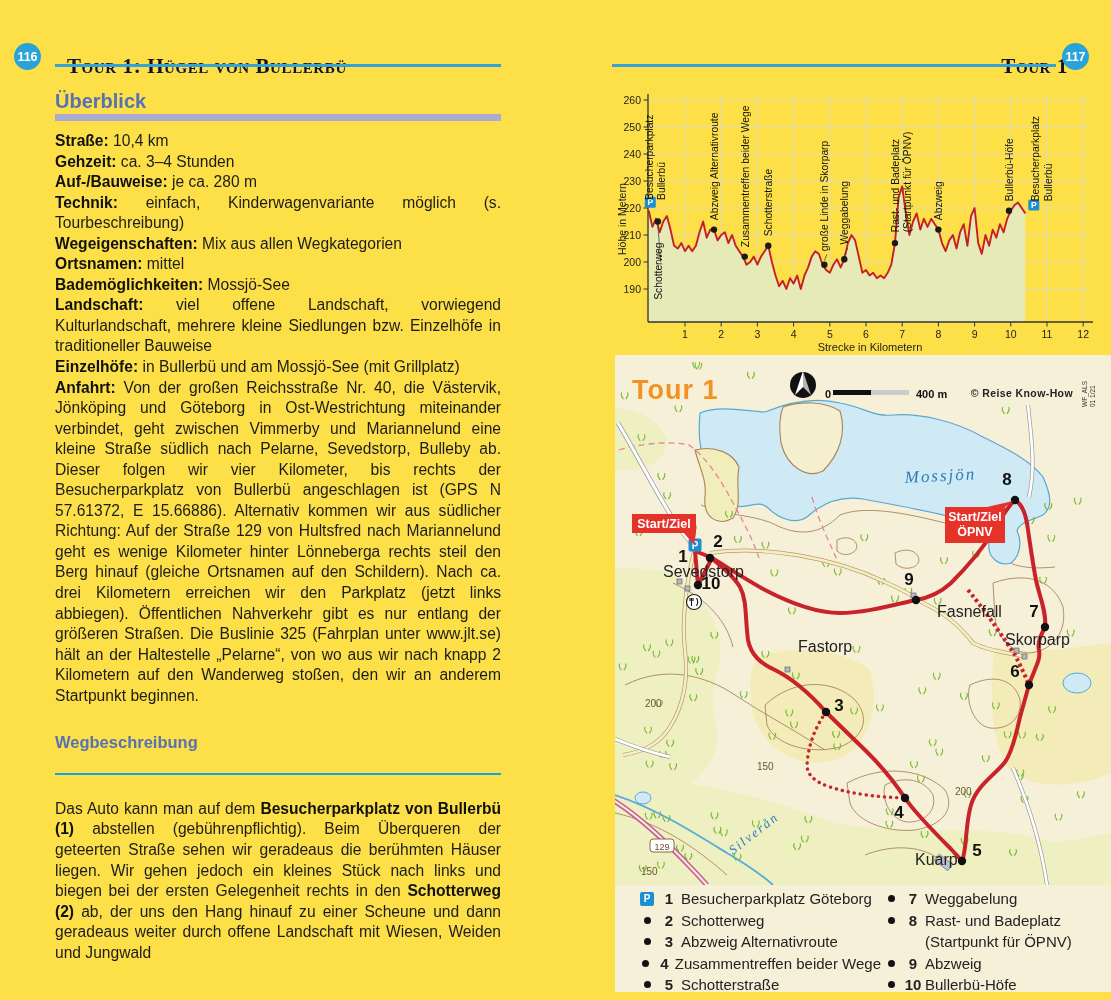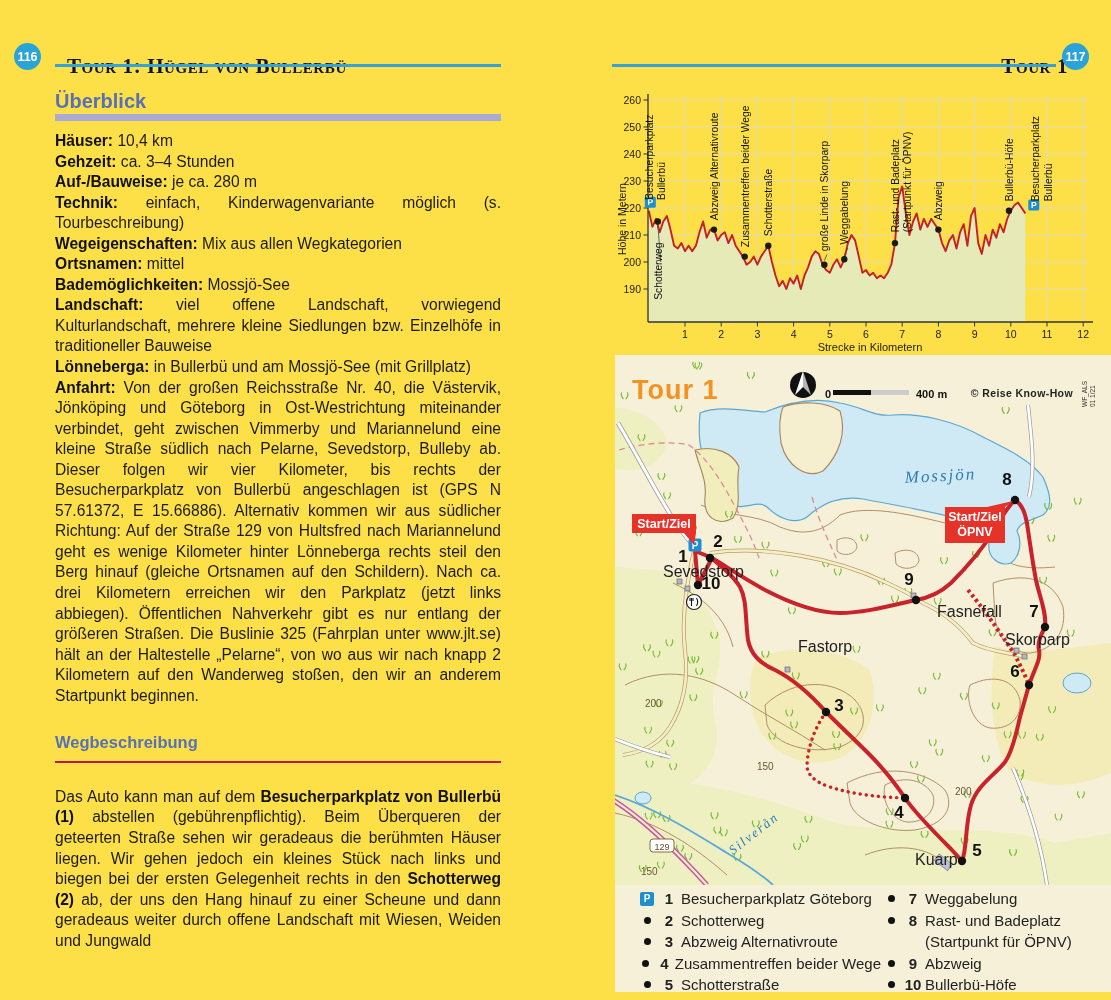--- a/index.html
+++ b/index.html
@@ -9,21 +9,21 @@
             color:#fff;font-weight:bold;font-size:12.5px;display:flex;align-items:center;justify-content:center;}
   .pg-title{position:absolute;font-family:"Liberation Serif",serif;font-variant:small-caps;
             font-size:21px;font-weight:700;color:#141428;letter-spacing:.6px;margin:12px;white-space:nowrap;}
   .pg-rule{position:absolute;height:3px;background:#36a3d8;}
   .sec-heading{position:absolute;margin:0;font-size:20px;font-weight:bold;color:#5671b5;}
   .sec-bar{position:absolute;height:7px;background:#a9abd6;}
   .textcol{position:absolute;left:55px;top:131px;width:446px;font-size:15.6px;line-height:20.55px;text-align:justify;}
   .textcol p{margin:0;}
   .ov b,.body-par b{font-weight:bold;color:#111;}
   .sub-heading{margin:26px 0 15px 0;font-size:16.5px;font-weight:bold;color:#5671b5;
-               border-bottom:2px solid #be185d;padding-bottom:8px;}
+               border-bottom:2px solid #0ea5e9;padding-bottom:20px;}
   .body-par{margin-top:24px !important;}
   #chart{position:absolute;left:615px;top:85px;width:496px;height:272px;}
   #map-block{position:absolute;left:615px;top:355px;width:496px;height:637px;background:#f7f0d8;}
   #legend{position:absolute;left:0;top:533px;width:496px;display:flex;font-size:15px;color:#222;}
   .lg-col{display:flex;flex-direction:column;}
   .lg-col.l{width:244px;margin-left:22px;}
   .lg-col.r{width:220px;}
   .lg-row{display:flex;align-items:center;height:21.5px;}
   .lg-ic{width:20px;display:flex;justify-content:center;align-items:center;}
   .lg-dot{width:7px;height:7px;border-radius:50%;background:#111;}
@@ -40,29 +40,29 @@
 
   <div class="pg-badge" style="left:14px;top:43px;">116</div>
   <h1 class="pg-title" style="left:55px;top:42px;">Tour 1: Hügel von Bullerbü</h1>
   <div class="pg-rule" style="left:55px;top:64px;width:446px;"></div>
 
   <h2 class="sec-heading" style="left:55px;top:90px;">Überblick</h2>
   <div class="sec-bar" style="left:55px;top:114px;width:446px;"></div>
 
   <div class="textcol">
     <div id="overview-list">
-        <p class="ov"><b>Häuser:</b> 10,4 km</p>
+        <p class="ov"><b>Straße:</b> 10,4 km</p>
         <p class="ov"><b>Gehzeit:</b> ca. 3–4 Stunden</p>
         <p class="ov"><b>Auf-/Bauweise:</b> je ca. 280 m</p>
         <p class="ov"><b>Technik:</b> einfach, Kinderwagenvariante möglich (s. Tourbeschreibung)</p>
         <p class="ov"><b>Wegeigenschaften:</b> Mix aus allen Wegkategorien</p>
         <p class="ov"><b>Ortsnamen:</b> mittel</p>
         <p class="ov"><b>Bademöglichkeiten:</b> Mossjö-See</p>
         <p class="ov"><b>Landschaft:</b> viel offene Landschaft, vorwiegend Kulturlandschaft, mehrere kleine Siedlungen bzw. Einzelhöfe in traditioneller Bauweise</p>
-        <p class="ov"><b>Lönneberga:</b> in Bullerbü und am Mossjö-See (mit Grillplatz)</p>
+        <p class="ov"><b>Einzelhöfe:</b> in Bullerbü und am Mossjö-See (mit Grillplatz)</p>
         <p class="ov"><b>Anfahrt:</b> Von der großen Reichsstraße Nr. 40, die Västervik, Jönköping und Göteborg in Ost-Westrichtung miteinander verbindet, geht zwischen Vimmerby und Mariannelund eine kleine Straße südlich nach Pelarne, Sevedstorp, Bulleby ab. Dieser folgen wir vier Kilometer, bis rechts der Besucherparkplatz von Bullerbü angeschlagen ist (GPS N 57.61372, E 15.66886). Alternativ kommen wir aus südlicher Richtung: Auf der Straße 129 von Hultsfred nach Mariannelund geht es wenige Kilometer hinter Lönneberga rechts steil den Berg hinauf (gleiche Ortsnamen auf den Schildern). Nach ca. drei Kilometern erreichen wir den Parkplatz (jetzt links abbiegen). Öffentlichen Nahverkehr gibt es nur entlang der größeren Straßen. Die Buslinie 325 (Fahrplan unter www.jlt.se) hält an der Haltestelle „Pelarne“, von wo aus wir nach knapp 2 Kilometern auf den Wanderweg stoßen, den wir an anderem Startpunkt beginnen.</p>
       </div>
     <h3 class="sub-heading">Wegbeschreibung</h3>
     <p class="body-par" id="route-par"><span>Das Auto kann man auf dem </span><b>Besucherparkplatz von Bullerbü (1)</b><span> abstellen (gebührenpflichtig). Beim Überqueren der geteerten Straße sehen wir geradeaus die berühmten Häuser liegen. Wir gehen jedoch ein kleines Stück nach links und biegen bei der ersten Gelegenheit rechts in den </span><b>Schotterweg (2)</b><span> ab, der uns den Hang hinauf zu einer Scheune und dann geradeaus weiter durch offene Landschaft mit Wiesen, Weiden und Jungwald</span></p>
   </div>
 
   <h1 class="pg-title" style="left:900px;top:42px;width:156px;text-align:right;">Tour 1</h1>
   <div class="pg-badge" style="left:1062px;top:43px;">117</div>
   <div class="pg-rule" style="left:612px;top:64px;width:444px;"></div>
 

